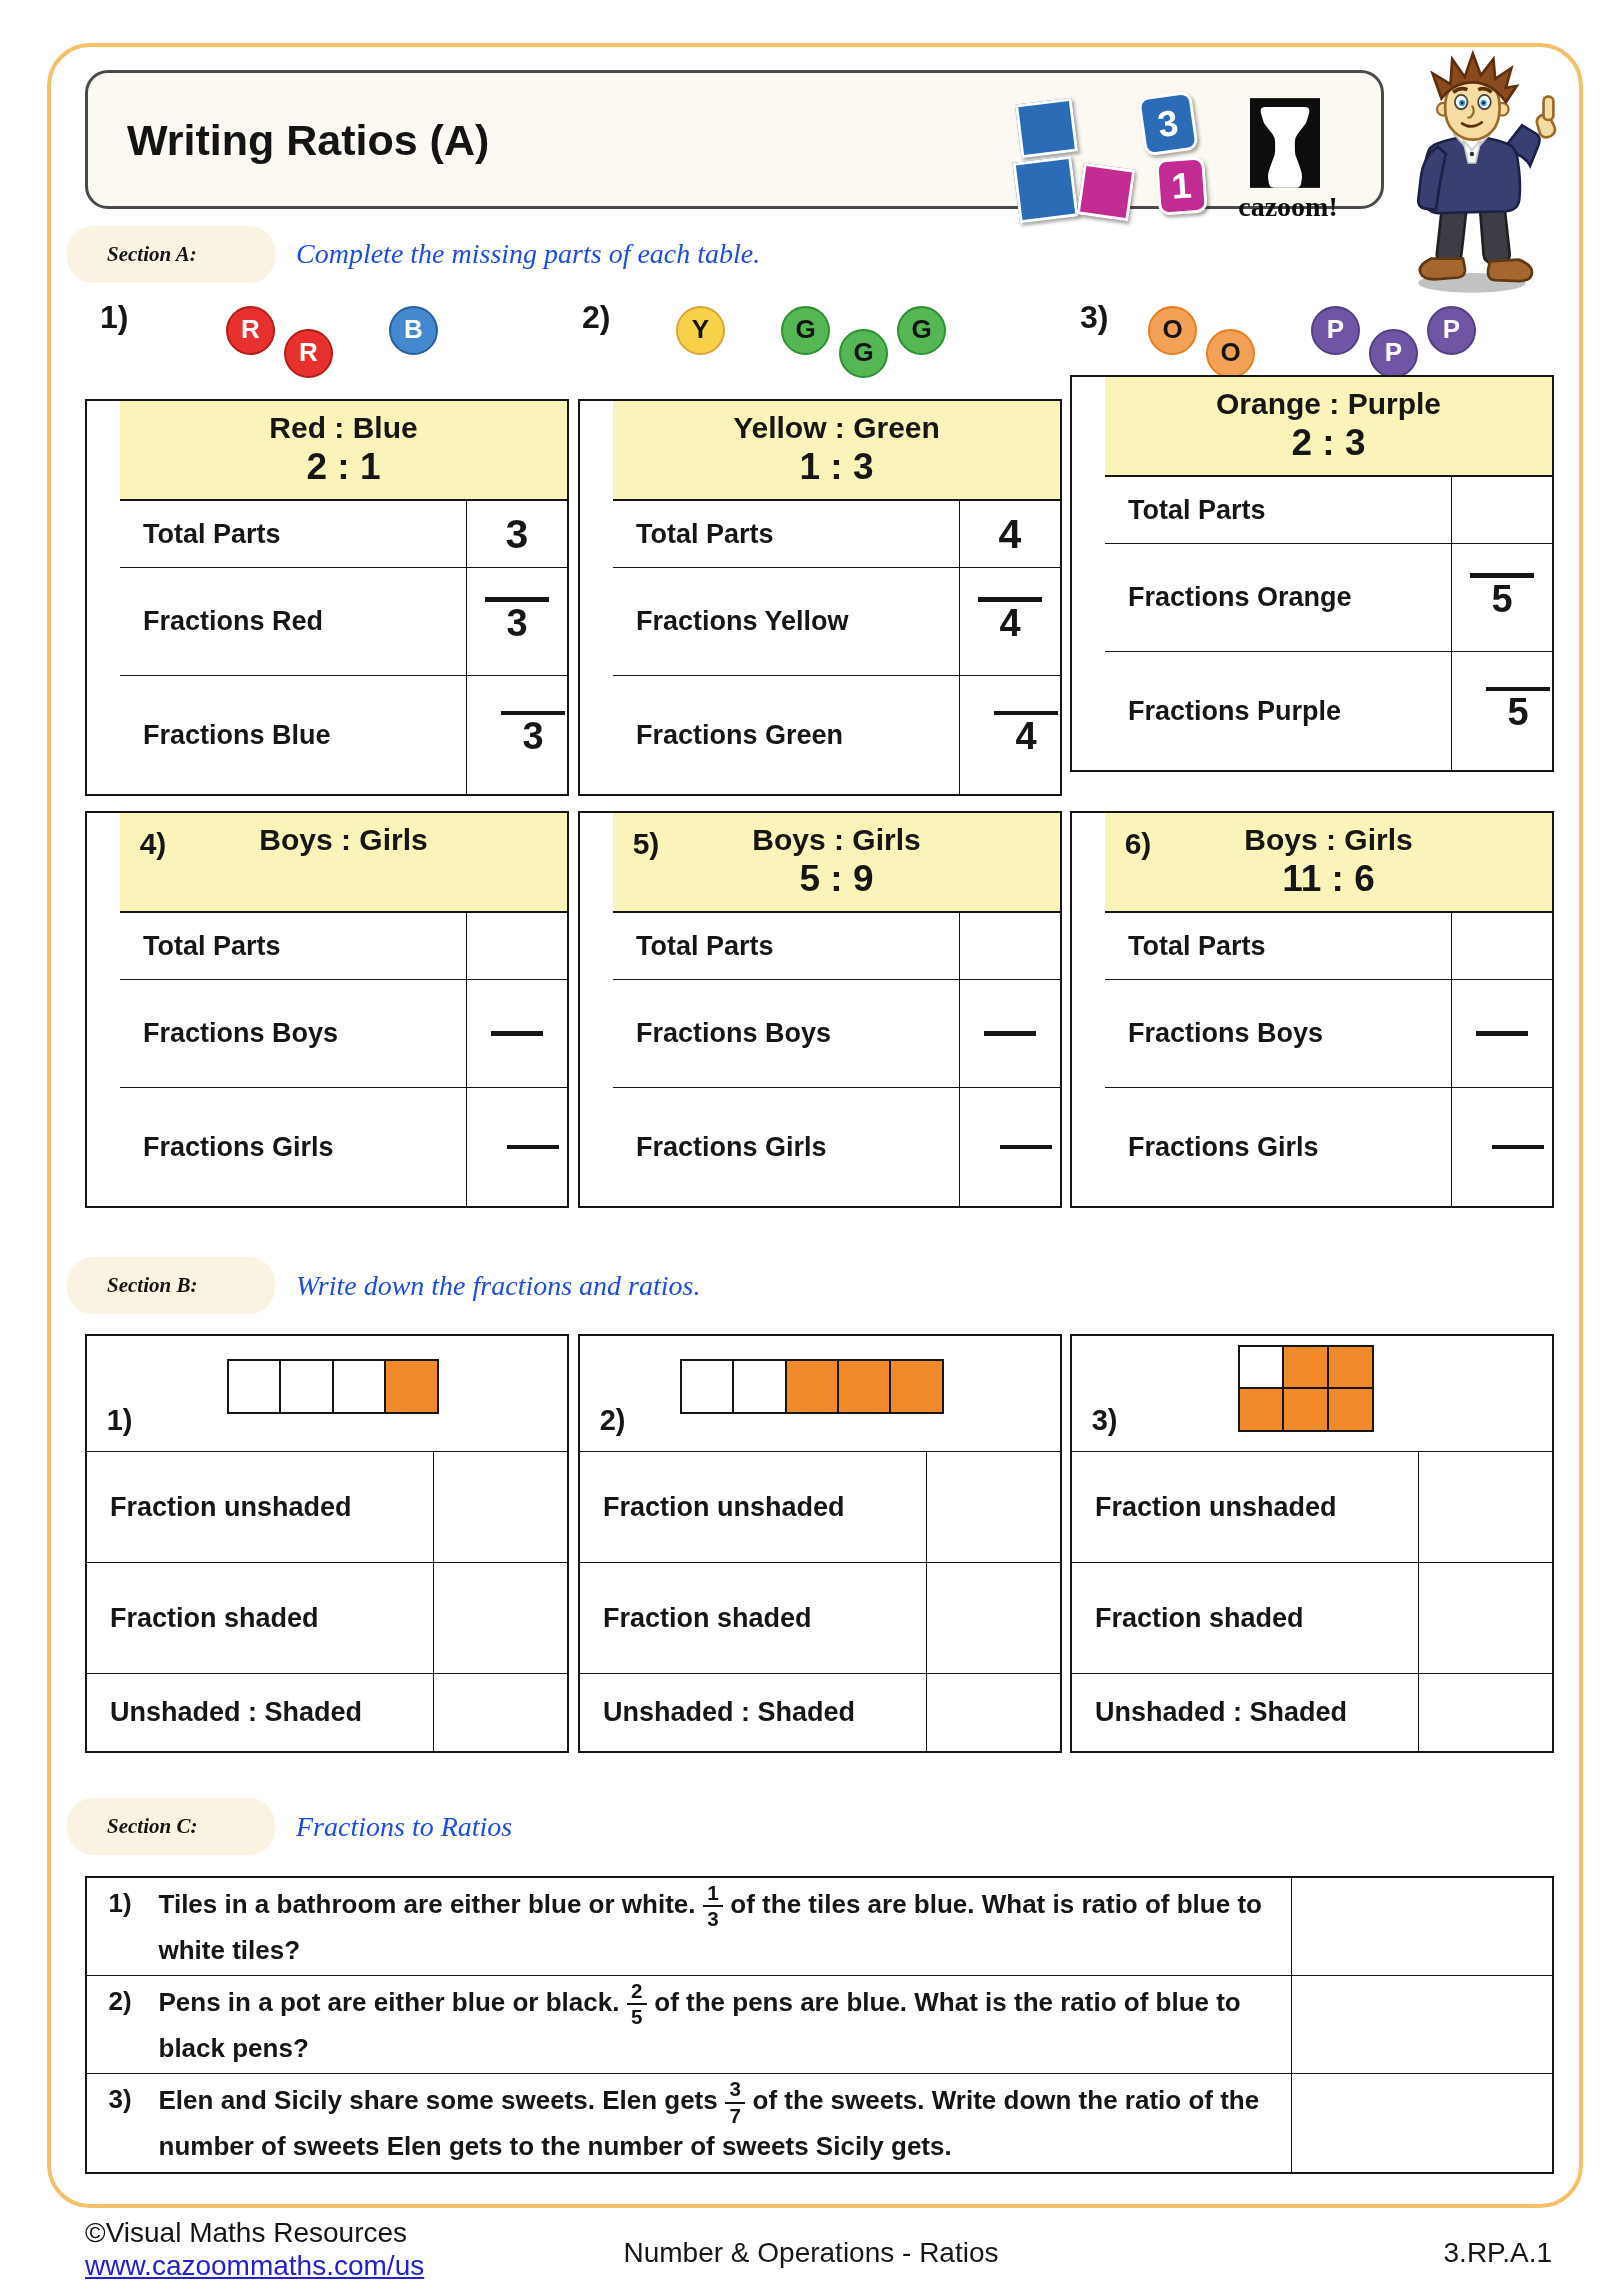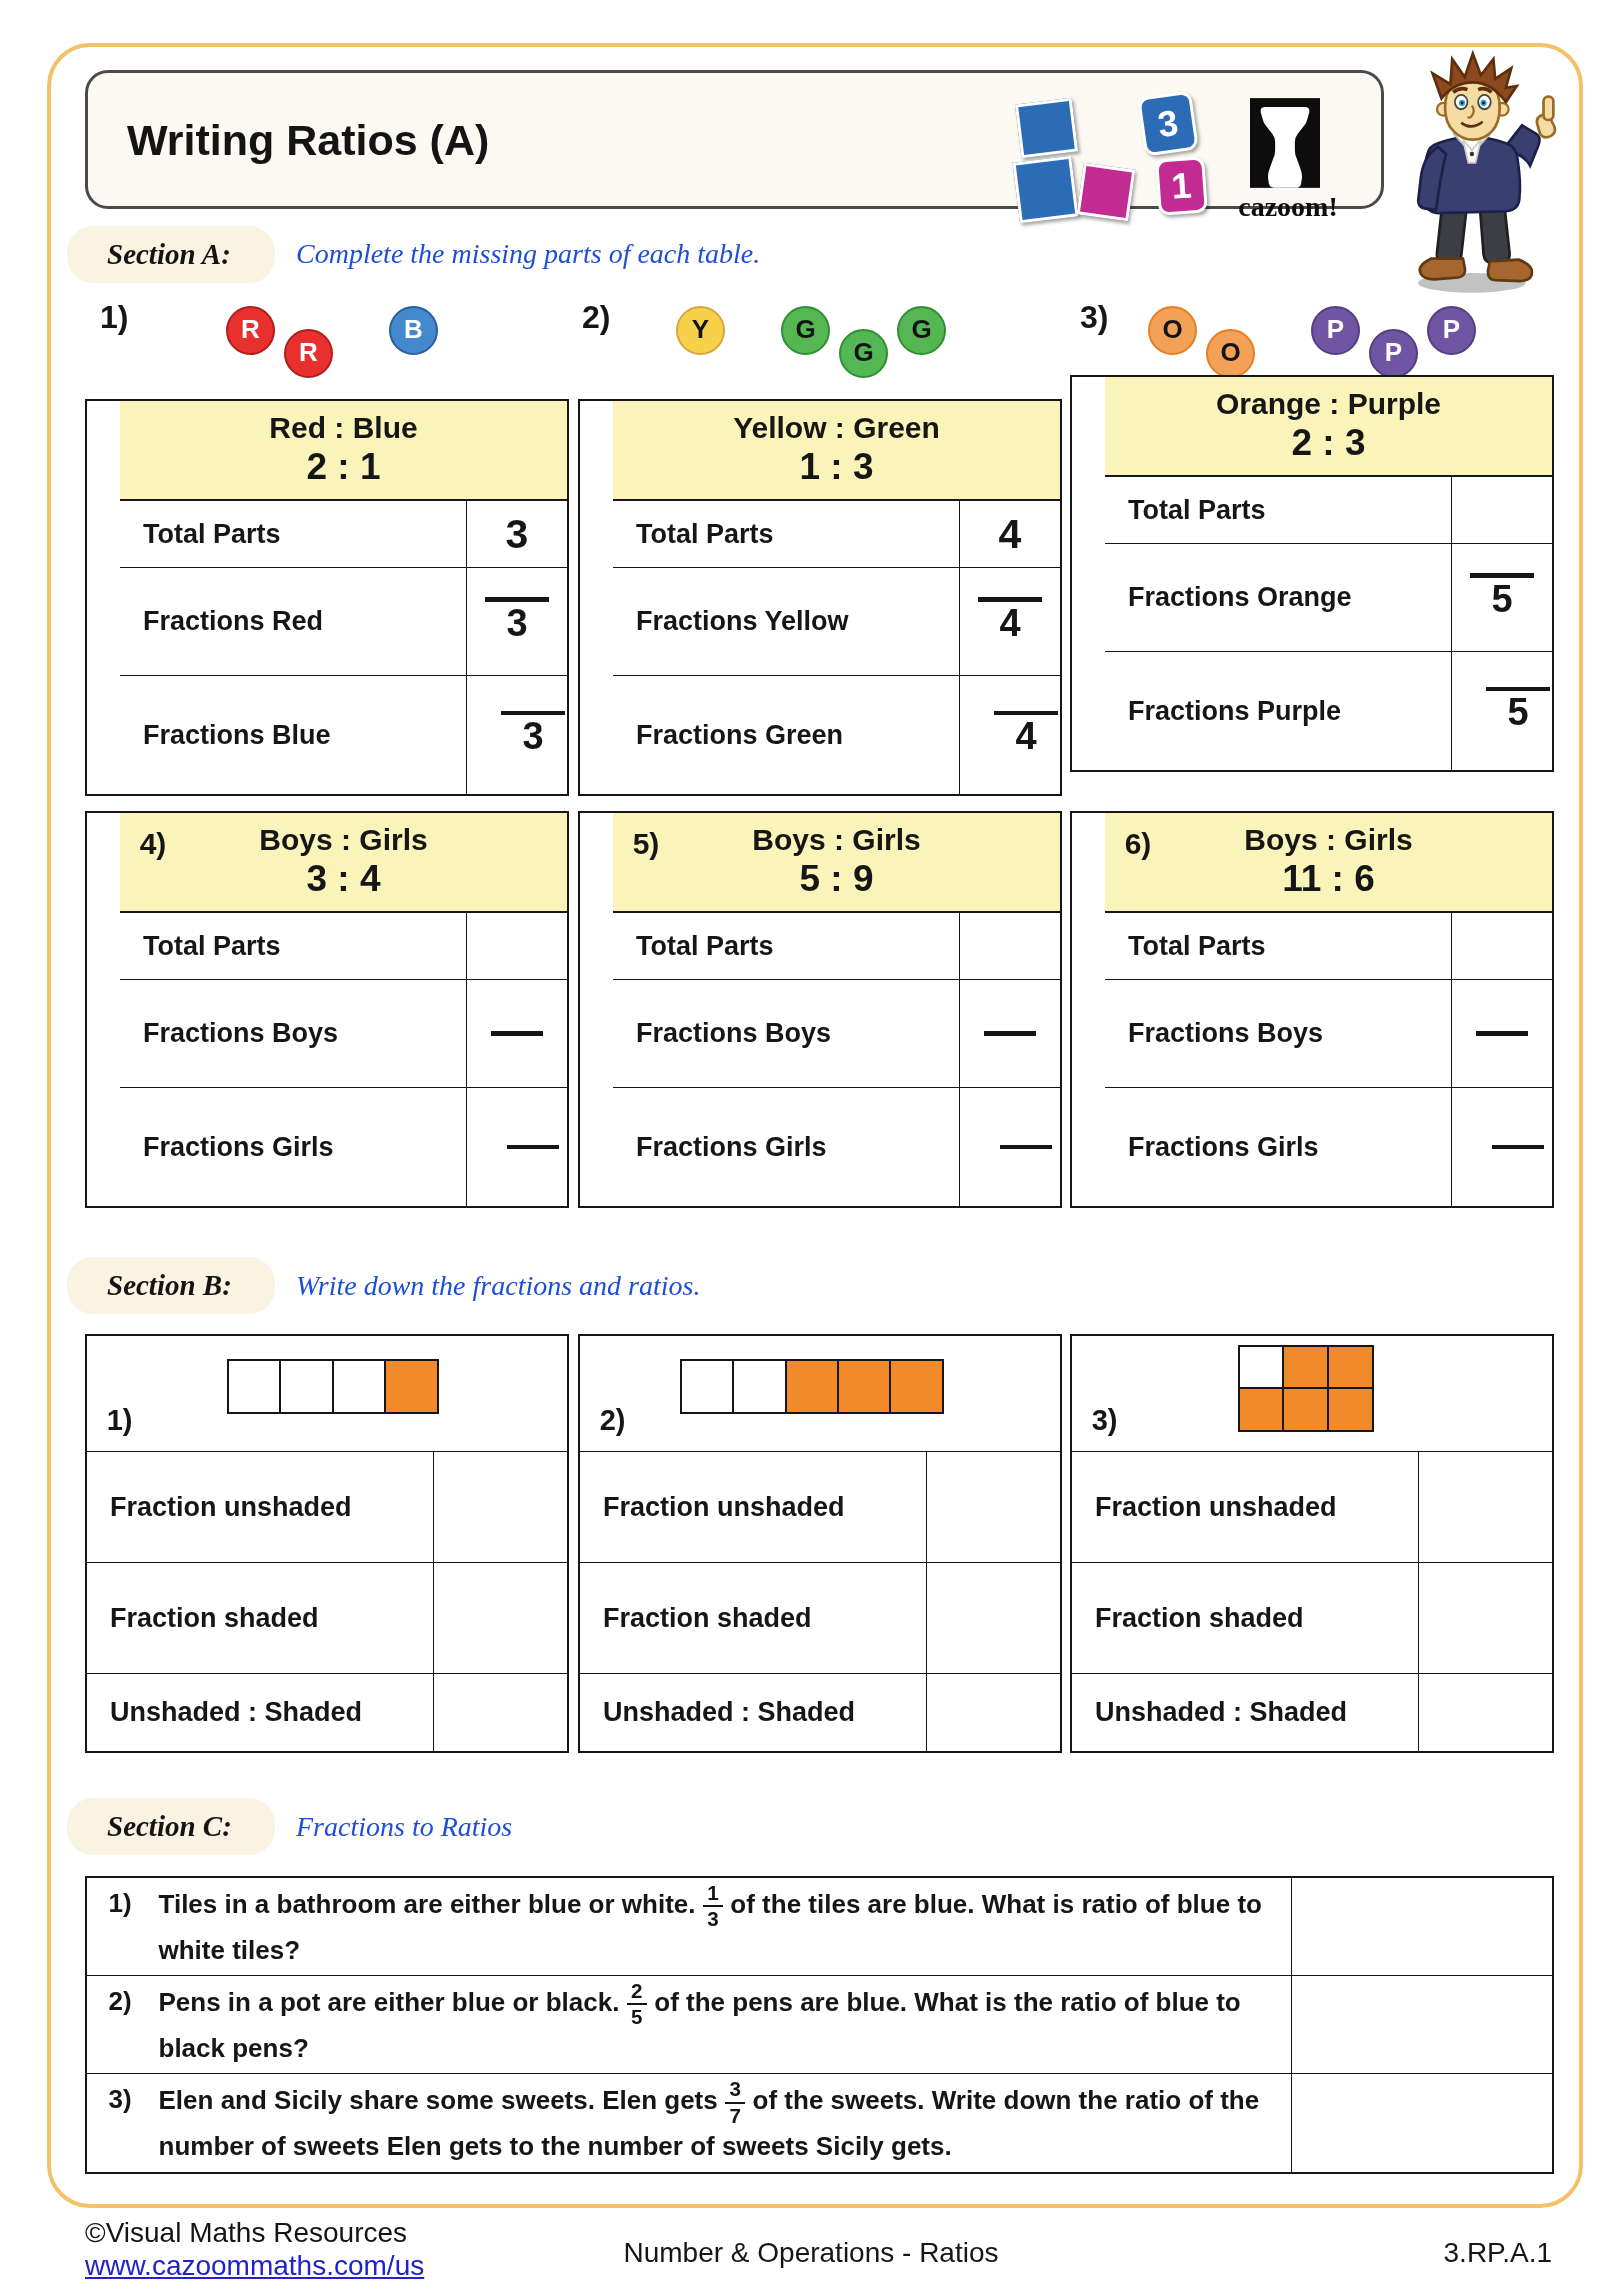--- a/index.html
+++ b/index.html
@@ -22,21 +22,21 @@
          display:flex;align-items:center;justify-content:center;}
   .ltile.t3{left:142px;top:18px;width:54px;height:59px;background:#2C6BB5;transform:rotate(-8deg);}
   .ltile.t1{left:158px;top:82px;width:49px;height:56px;background:#C12B92;transform:rotate(-4deg);}
   .drum{position:absolute;left:251px;top:21.5px;width:70px;height:90px;}
   .cazoom-word{position:absolute;left:213px;top:115px;width:152px;text-align:center;
                font-family:"Liberation Serif",serif;font-weight:bold;font-size:28px;color:#0D0D0D;}
   .character{position:absolute;left:1386px;top:41px;width:179px;height:260px;}
   
   .pill{position:absolute;left:67px;width:208px;height:57px;background:#FBF3E1;border-radius:26px;
         display:flex;align-items:center;padding-left:40px;box-sizing:border-box;
-        font-family:"Liberation Serif",serif;font-style:italic;font-weight:bold;font-size:29px;color:#141414;}
+        font-family:"Liberation Serif",serif;font-style:italic;font-weight:bold;font-size:21px;color:#141414;}
   .instr{position:absolute;left:296px;font-family:"Liberation Serif",serif;font-style:italic;
          font-size:28px;color:#1d4ed8;}
   
   .cg-num{position:absolute;font-size:32px;font-weight:bold;}
   .cgroup{position:absolute;height:99px;white-space:nowrap;}
   .circle{display:inline-block;width:45px;height:45px;border-radius:50%;border:2.7px solid;
           text-align:center;font-weight:bold;font-size:26px;line-height:43px;margin-right:9px;
           position:relative;top:0;box-sizing:content-box;}
   .circle.drop{top:23px;}
   .circle.gap{margin-left:47px;}
@@ -255,21 +255,20 @@
             <div class="fden">5</div>
           </div>
         </div>
       </div>
   </div>
 
   <div class="rtable" style="left:85px;top:811px">
     <div class="thead">
       <span class="tnum">4)</span>
       <div class="ttitle">Boys : Girls</div>
-      <div class="tratio">3 : 4</div>
     </div>
     <div class="trow h75">
         <div class="tlabel">Total Parts</div>
         <div class="tval"></div>
       </div>
     <div class="trow h121">
         <div class="tlabel">Fractions Boys</div>
         <div class="tval">
           <div class="fbar short"></div>
         </div>

